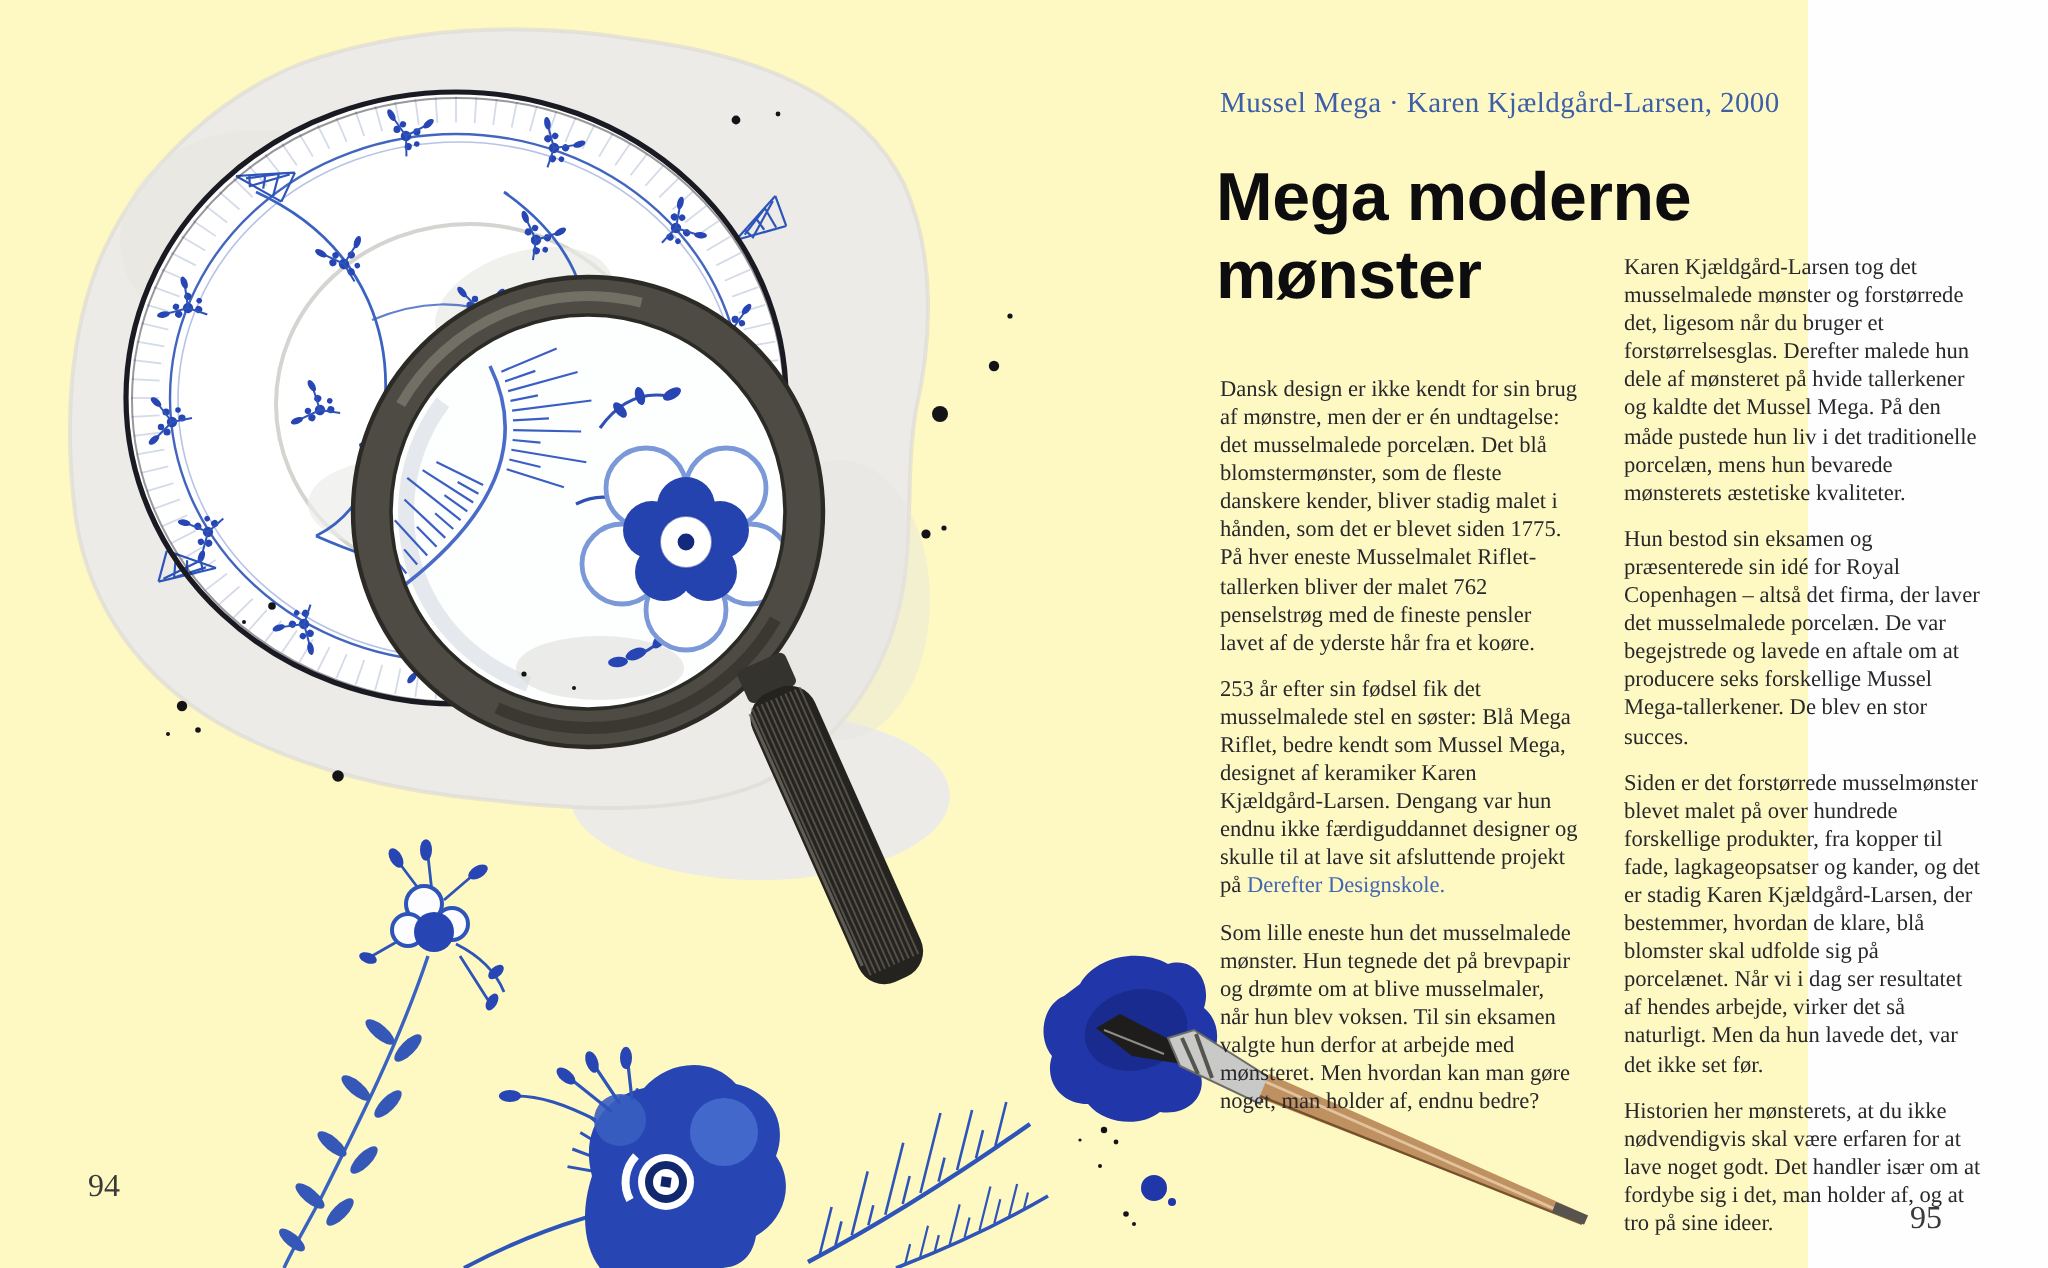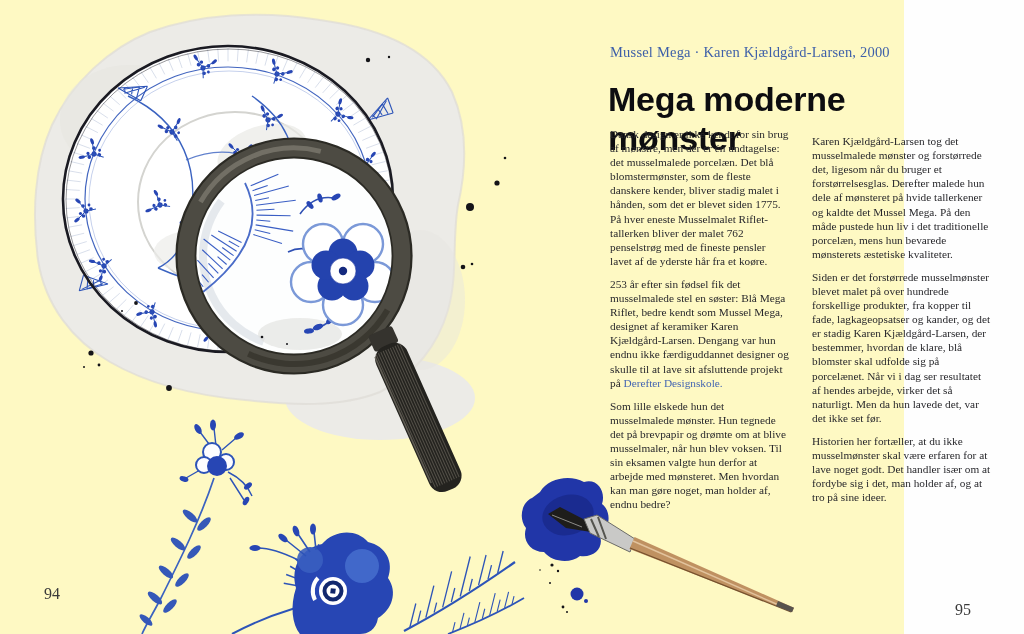--- a/index.html
+++ b/index.html
@@ -447,25 +447,26 @@
   </g>
 </svg>
 
 <div class="textlayer">
   <div class="eyebrow">Mussel Mega · Karen Kjældgård-Larsen, 2000</div>
   <h1 class="title" style="margin:0;">Mega moderne mønster</h1>
   <div class="cols">
     <div class="col">
       <p>Dansk design er ikke kendt for sin brug af mønstre, men der er én undtagelse: det musselmalede porcelæn. Det blå blomstermønster, som de fleste danskere kender, bliver stadig malet i hånden, som det er blevet siden 1775. På hver eneste Musselmalet Riflet-tallerken bliver der malet 762 penselstrøg med de fineste pensler lavet af de yderste hår fra et koøre.</p>
       <p><span>253 år efter sin fødsel fik det musselmalede stel en søster: Blå Mega Riflet, bedre kendt som Mussel Mega, designet af keramiker Karen Kjældgård-Larsen. Dengang var hun endnu ikke færdiguddannet designer og skulle til at lave sit afsluttende projekt på </span><a href="#">Derefter Designskole.</a></p>
-      <p>Som lille elskede hun det musselmalede mønster. Hun tegnede det på brevpapir og drømte om at blive musselmaler, når hun blev voksen. Til sin eksamen valgte hun derfor at arbejde med mønsteret. Men hvordan kan man gøre noget, man holder af, endnu bedre?</p>
+      <p>Som lille eneste hun det musselmalede mønster. Hun tegnede det på brevpapir og drømte om at blive musselmaler, når hun blev voksen. Til sin eksamen valgte hun derfor at arbejde med mønsteret. Men hvordan kan man gøre noget, man holder af, endnu bedre?</p>
     </div>
     <div class="col">
       <p>Karen Kjældgård-Larsen tog det musselmalede mønster og forstørrede det, ligesom når du bruger et forstørrelsesglas. Derefter malede hun dele af mønsteret på hvide tallerkener og kaldte det Mussel Mega. På den måde pustede hun liv i det traditionelle porcelæn, mens hun bevarede mønsterets æstetiske kvaliteter.</p>
+      <p>Hun bestod sin eksamen og præsenterede sin idé for Royal Copenhagen – altså det firma, der laver det musselmalede porcelæn. De var begejstrede og lavede en aftale om at producere seks forskellige Mussel Mega-tallerkener. De blev en stor succes.</p>
       <p>Siden er det forstørrede musselmønster blevet malet på over hundrede forskellige produkter, fra kopper til fade, lagkageopsatser og kander, og det er stadig Karen Kjældgård-Larsen, der bestemmer, hvordan de klare, blå blomster skal udfolde sig på porcelænet. Når vi i dag ser resultatet af hendes arbejde, virker det så naturligt. Men da hun lavede det, var det ikke set før.</p>
-      <p>Historien her fortæller, at du ikke musselmønster skal være erfaren for at lave noget godt. Det handler især om at fordybe sig i det, man holder af, og at tro på sine ideer.</p>
+      <p>Historien her mønsterets, at du ikke nødvendigvis skal være erfaren for at lave noget godt. Det handler især om at fordybe sig i det, man holder af, og at tro på sine ideer.</p>
     </div>
   </div>
   <div class="pagenum left">94</div>
   <div class="pagenum right">95</div>
 </div>
 
 </div>
 
 </body></html>

